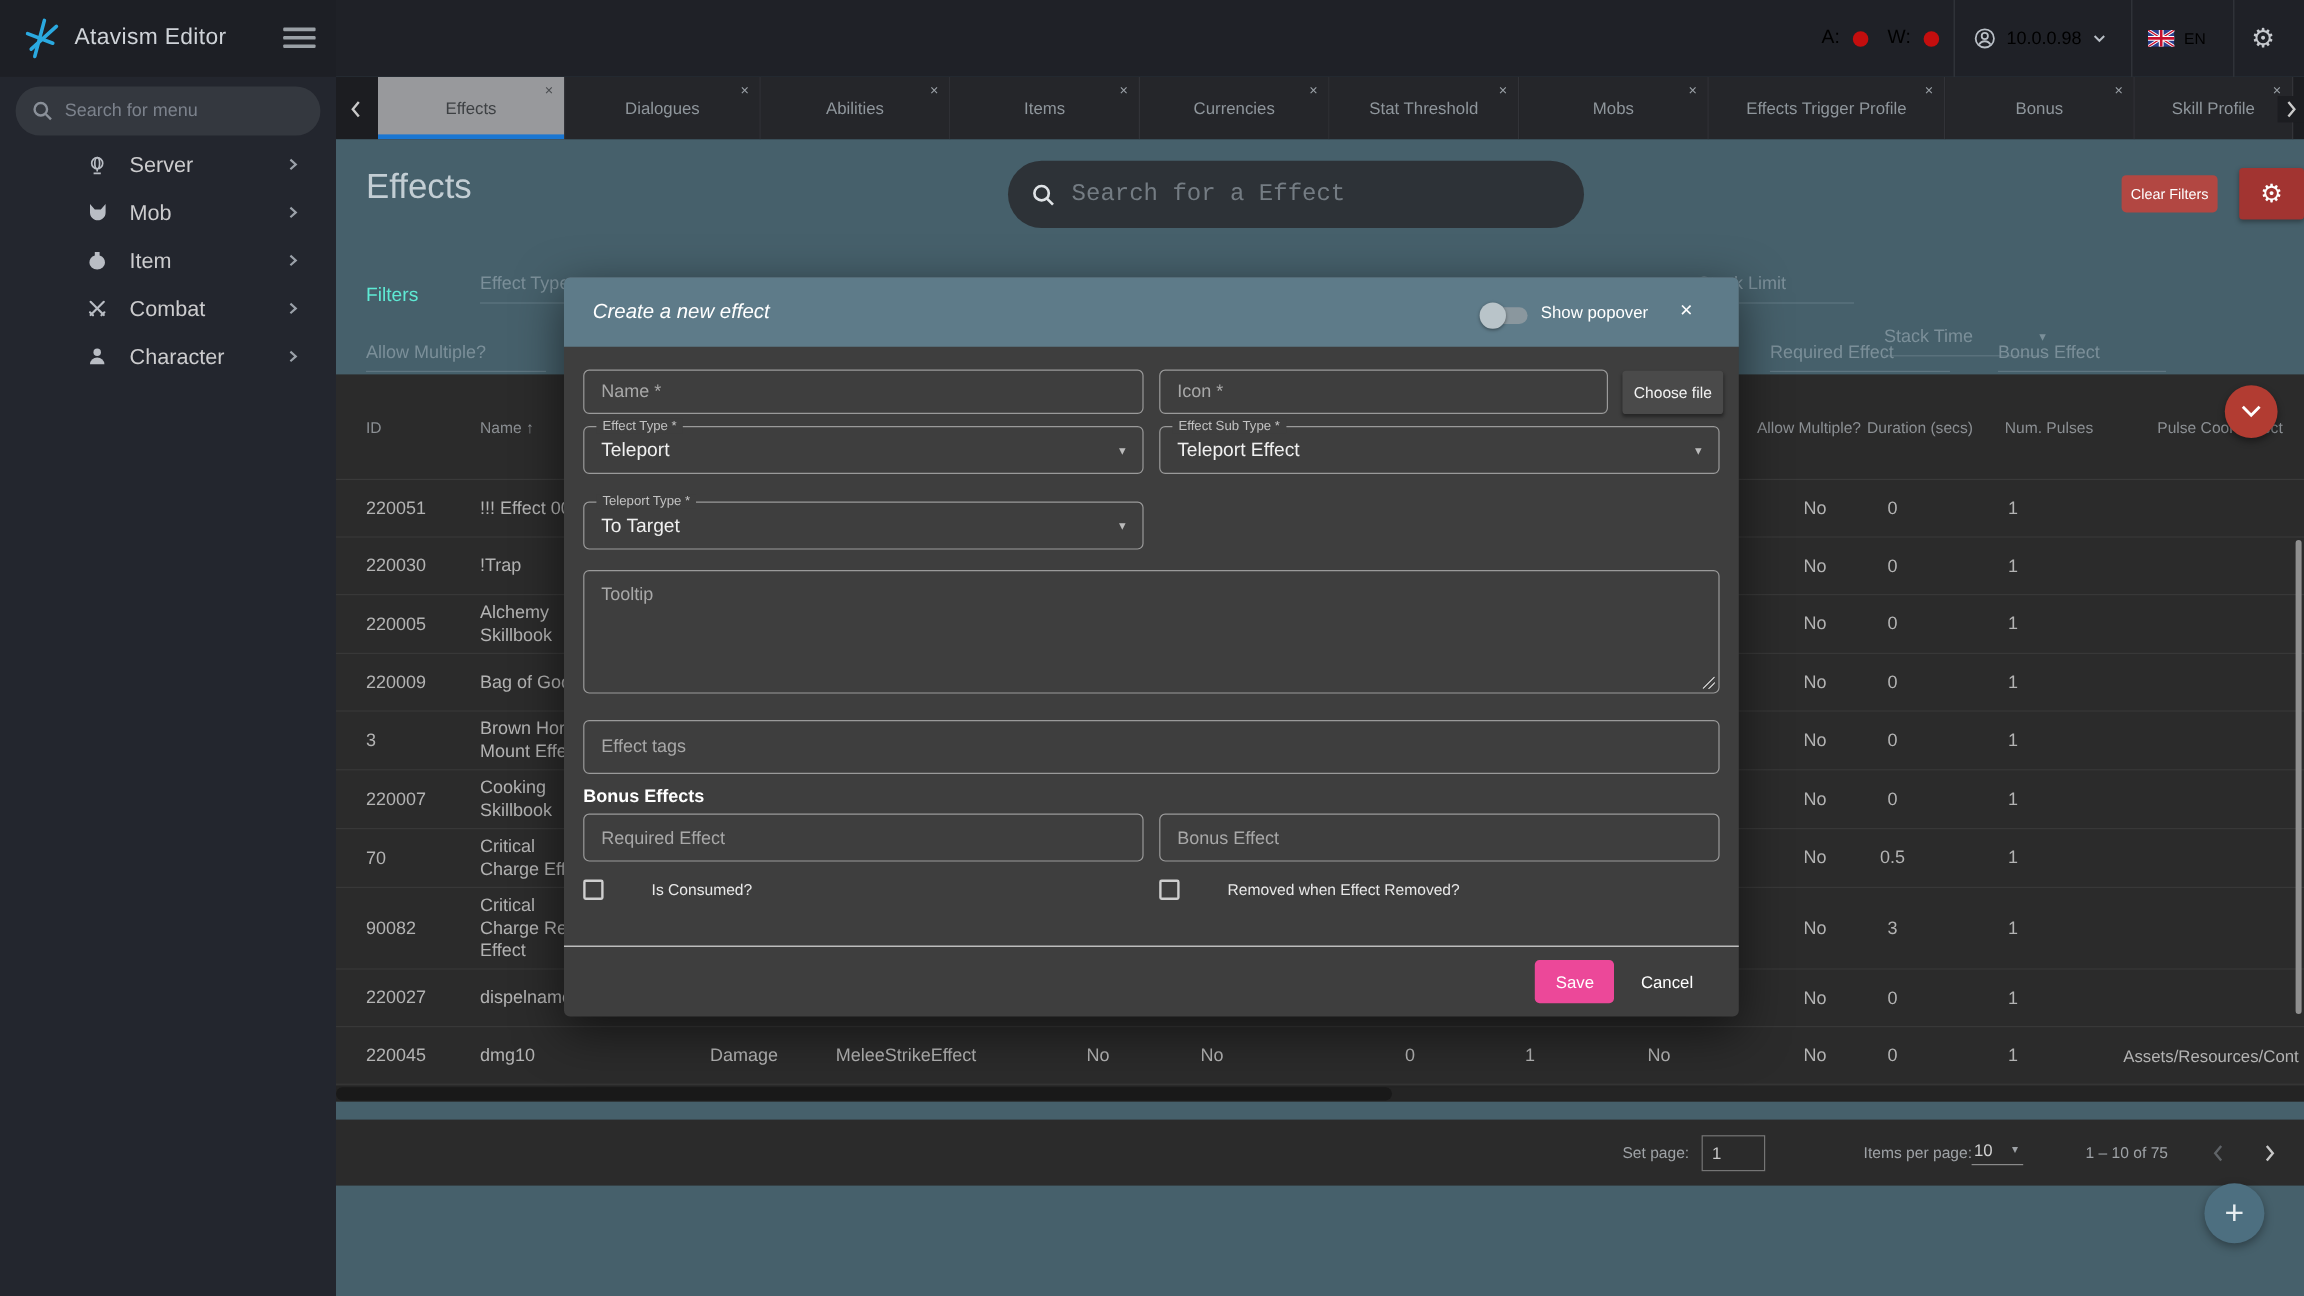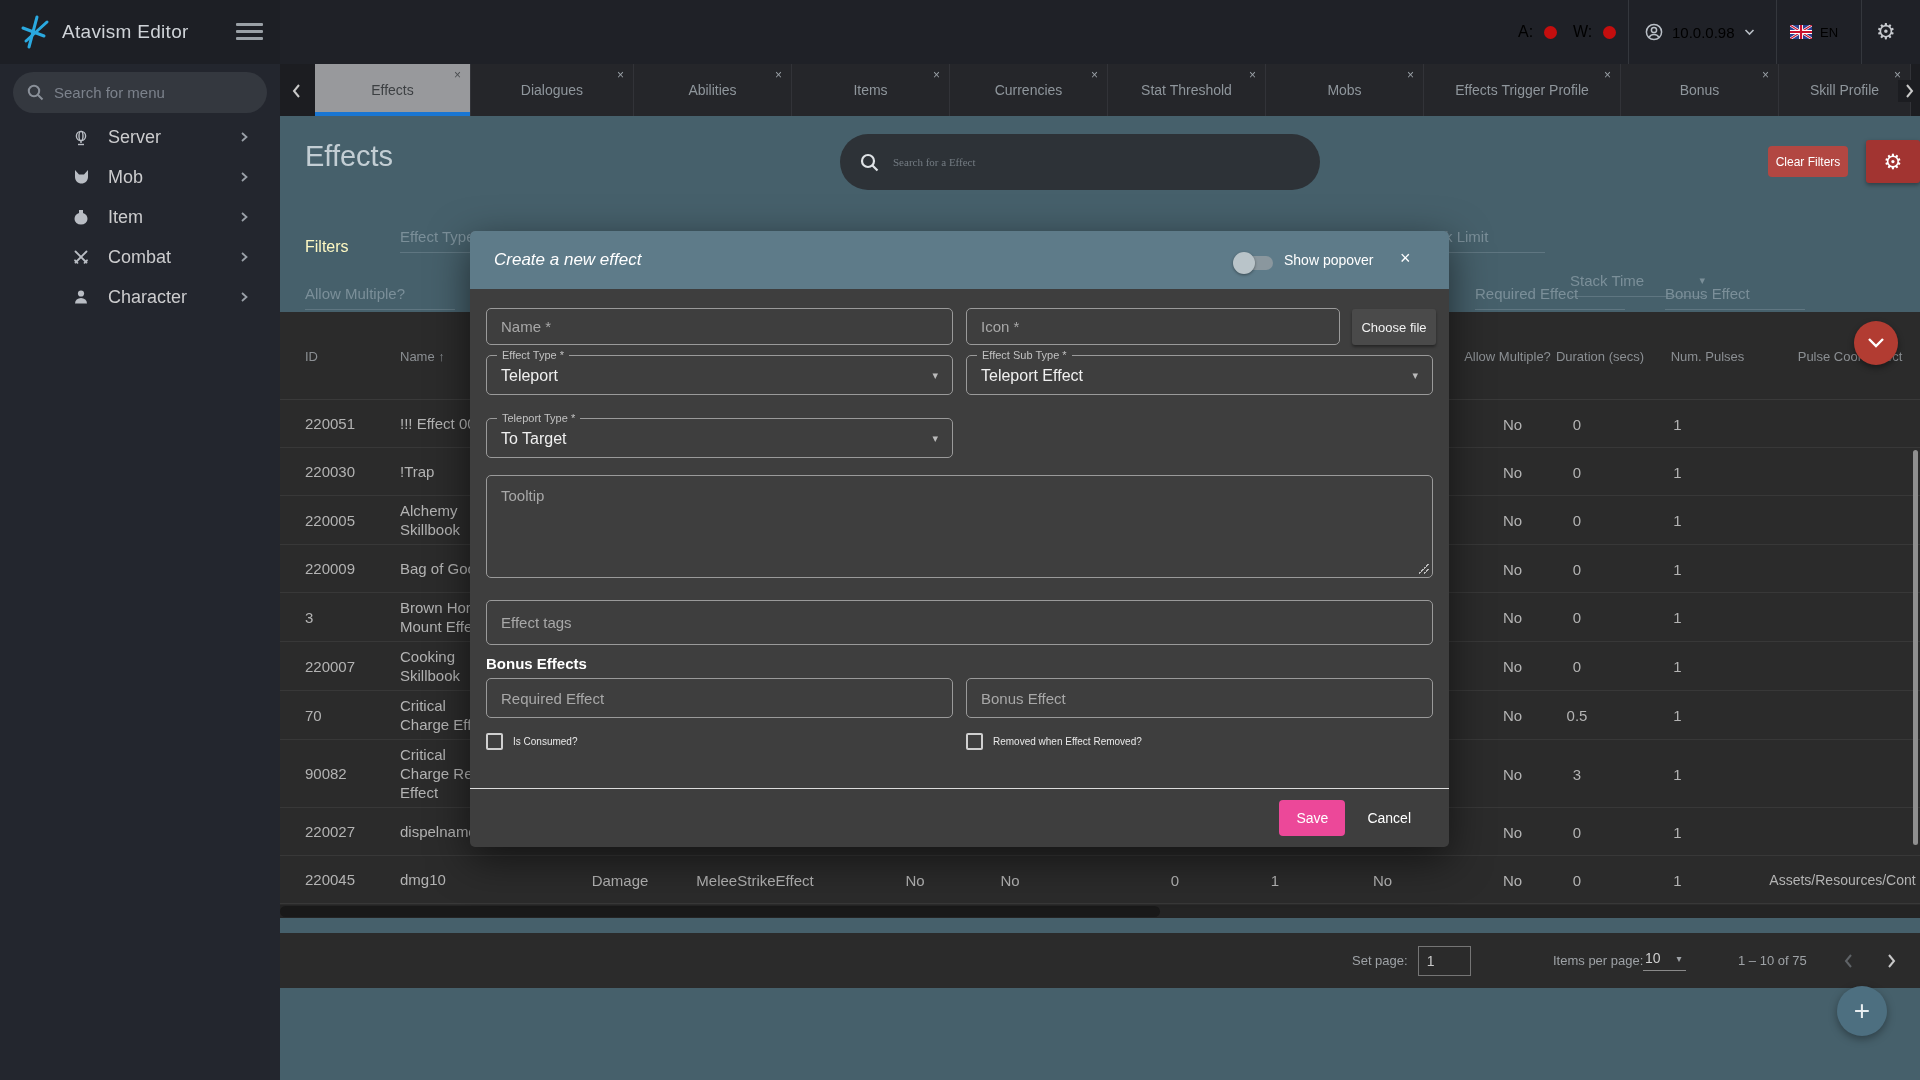--- a/index.html
+++ b/index.html
@@ -36,26 +36,26 @@
   .tab { position:relative; height:52px; background:#25262a; border-right:1px solid #323338; display:flex; align-items:center; justify-content:center; color:#8f969c; font-size:14px; cursor:pointer; flex:none; }
   .tab .tab-close { position:absolute; right:9px; top:4px; font-size:12px; color:#9aa0a6; cursor:pointer; }
   .tab.active { background:#98999c; color:#3d4043; }
   .tab.active .tab-close { color:#4a4d50; }
   .tab.active .tab-underline { position:absolute; left:0; bottom:0; width:100%; height:4px; background:#1976d2; }
 
   
   .content { position:absolute; left:280px; top:116px; width:1640px; height:964px; background:#46606b; }
   .page-title { position:absolute; left:25px; top:24px; font-size:29px; color:#c3ced4; }
   .effect-search { position:absolute; left:560px; top:18px; width:480px; height:56px; background:#2d3237; border-radius:28px; display:flex; align-items:center; padding:0 20px; gap:14px; }
-  .effect-search input { flex:1; background:transparent; border:0; outline:none; color:#c7ccd2; font-size:11px; font-family:Liberation Serif, serif; }
+  .effect-search input { flex:1; background:transparent; border:0; outline:none; color:#c7ccd2; font-size:20px; font-family:Liberation Mono, monospace; }
   .effect-search input::placeholder { color:#747c83; }
   .clear-filters { position:absolute; left:1488px; top:30px; width:80px; height:31px; background:#b24742; border:0; border-radius:4px; color:#fff; font-size:12px; font-family:inherit; cursor:pointer; }
   .gear-btn { position:absolute; left:1586px; top:24px; width:54px; height:43px; background:#a23431; border-radius:3px; color:#fff; font-size:21px; display:flex; align-items:center; justify-content:center; cursor:pointer; box-shadow:0 2px 4px rgba(0,0,0,.35); }
 
-  .filters-heading { position:absolute; left:25px; top:122px; font-size:16px; color:#fef9c3; }
+  .filters-heading { position:absolute; left:25px; top:122px; font-size:16px; color:#5eead4; }
   .ghost-field { position:absolute; font-size:15px; color:#7b8f99; }
   .ghost-field .gf-line { position:absolute; left:0; top:24px; height:1px; background:#5f7681; }
   .gf-arrow { position:absolute; top:2px; font-size:11px; color:#7b8f99; }
 
   
   .table-card { position:absolute; left:0; top:196px; width:1640px; height:606px; background:#2b2b2b; overflow:hidden; }
   .t-head { position:relative; height:88px; border-bottom:1px solid #3a3a3a; color:#8b8f93; font-size:13px; }
   .t-head .hcell { position:absolute; top:50%; transform:translateY(-50%); text-align:center; line-height:17px; }
   .hc-id { left:25px; text-align:left; }
   .hc-name { left:120px; text-align:left; }
@@ -102,21 +102,21 @@
   .resize-grip { position:absolute; width:10px; height:10px; background:
       linear-gradient(135deg, transparent 45%, #bbb 45%, #bbb 52%, transparent 52%, transparent 70%, #bbb 70%, #bbb 77%, transparent 77%); }
   .choose-file { position:absolute; left:882px; top:78px; width:84px; height:36px; background:#4a4a4a; border:0; border-radius:3px; color:#f2f2f2; font-size:13px; font-family:inherit; cursor:pointer; box-shadow:0 2px 3px rgba(0,0,0,.4); }
   .m-select { position:absolute; height:40px; border:1px solid #9a9a9a; border-radius:5px; cursor:pointer; }
   .m-select .ms-label { position:absolute; left:10px; top:-7px; background:#3e3e3e; padding:0 5px; font-size:11px; color:#c2c2c2; }
   .m-select .ms-value { position:absolute; left:14px; top:0; height:40px; display:flex; align-items:center; color:#f0f0f0; font-size:16px; }
   .m-select .ms-arrow { position:absolute; right:14px; top:13px; font-size:11px; color:#bbb; }
   .m-heading { position:absolute; left:16px; top:424px; color:#fff; font-size:15px; font-weight:bold; }
   .cb-row { position:absolute; top:502px; display:flex; align-items:center; gap:10px; cursor:pointer; }
   .cb-box { width:17px; height:17px; border:2px solid #cfcfcf; border-radius:2px; }
-  .cb-label { color:#e8e8e8; font-size:10px; }
+  .cb-label { color:#e8e8e8; font-size:13px;margin-left:30px; }
   .modal-foot { position:absolute; left:0; top:557px; width:100%; height:59px; border-top:1px solid #dcdcdc; display:flex; align-items:center; justify-content:flex-end; gap:22px; padding-right:38px; }
   .save-btn { width:66px; height:36px; background:#ec4899; border:0; border-radius:4px; color:#fff; font-size:14px; font-family:inherit; cursor:pointer; }
   .cancel-btn { background:none; border:0; color:#fff; font-size:14px; font-family:inherit; cursor:pointer; }
 
   .v-scroll-thumb { position:absolute; left:1913px; top:450px; width:5px; height:395px; background:#8f8f8f; border-radius:3px; z-index:60; }
   svg { display:block; }
 </style>
 </head>
 <body>
 

